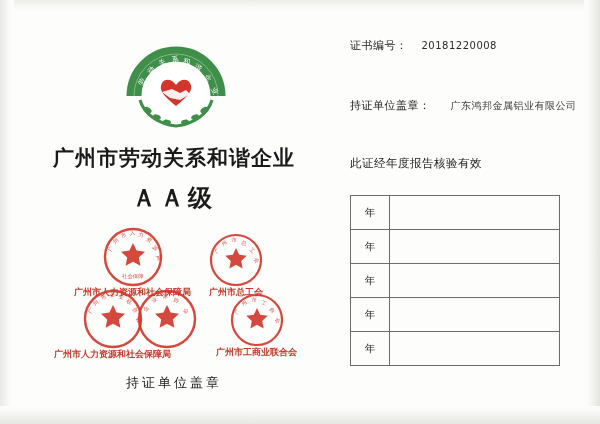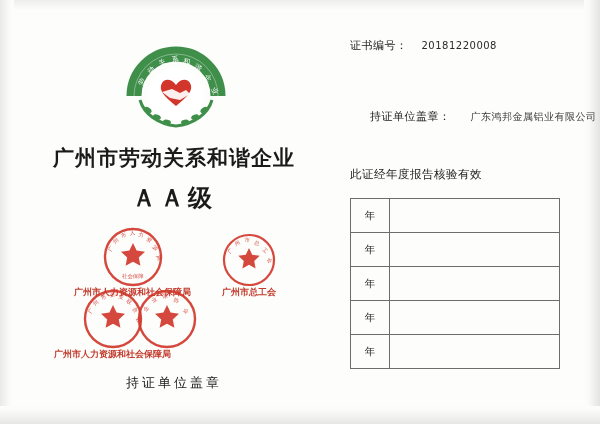--- a/index.html
+++ b/index.html
@@ -101,21 +101,21 @@
   .seal-stamp.small { width: 56px; height: 56px; }
   .seal-caption {
     font-size: 9px;
     color: #c23a2b;
     font-weight: bold;
     white-space: nowrap;
     margin-top: -2px;
     letter-spacing: 0px;
   }
   .seal-row1-a { left: 56px;  top: 0px; }
-  .seal-row1-b { left: 190px; top: 6px; margin-left: 13px; }
+  .seal-row1-b { left: 190px; top: 6px; }
   .seal-row2-a { left: 36px;  top: 62px; }
   .seal-row2-b { left: 118px; top: 62px; }
   .seal-row2-c { left: 198px; top: 66px; }
 
   .cert-date {
     position: absolute;
     left: 0; top: 352px;
     width: 312px;
     text-align: center;
     font-size: 13px;
@@ -137,32 +137,32 @@
     letter-spacing: 0.5px;
     white-space: nowrap;
   }
   .field-label { display: inline-block; }
   .field-value {
     display: inline-block;
     margin-left: 10px;
     font-size: 10px;
     color: #2a2a2a;
   }
-  .field-row.cert-no { margin-bottom: 49px; }
-  .field-row.holder  { margin-bottom: 36px; margin-left: 20px; }
+  .field-row.cert-no { margin-bottom: 38px; }
+  .field-row.holder  { margin-bottom: 36px; }
   .field-value.holder-value {
     color: #3a3a3a;
     font-size: 10px;
     margin-left: 16px;
   }
   .annual-note {
     font-size: 11.5px;
     color: #1a1a1a;
     letter-spacing: 0.5px;
-    margin-bottom: 16px;
+    margin-bottom: 24px;
   }
   .year-table {
     border-collapse: collapse;
     width: 210px;
   }
   .year-table td {
     border: 1px solid #6c6c6c;
     height: 33px;
     font-size: 10.5px;
     color: #1a1a1a;
@@ -300,20 +300,37 @@
               <text x="17" y="15" transform="rotate(-32 17 15)">业</text>
               <text x="27" y="10" transform="rotate(-6 27 10)">家</text>
               <text x="37" y="13" transform="rotate(22 37 13)">协</text>
               <text x="47" y="22" transform="rotate(50 47 22)">会</text>
             </g>
           </svg>
         </div>
         <div class="seal-caption"></div>
       </div>
 
+      <div class="seal-group seal-row2-c">
+        <div class="seal-stamp small">
+          <svg width="56" height="56" viewBox="0 0 56 56">
+            <circle cx="28" cy="28" r="25" fill="none" stroke="#d0382c" stroke-width="2.2" opacity="0.92"></circle>
+            <path d="M28 16 l3.2 6.8 7.5 1 -5.5 5.2 1.4 7.4 -6.6 -3.6 -6.6 3.6 1.4 -7.4 -5.5 -5.2 7.5 -1 Z" fill="#d0382c" opacity="0.92"></path>
+            <g fill="#d0382c" font-size="5.2" font-family="DejaVu Sans, sans-serif" opacity="0.9">
+              <text x="8" y="23" transform="rotate(-55 8 23)">广</text>
+              <text x="14" y="14" transform="rotate(-32 14 14)">州</text>
+              <text x="23" y="10" transform="rotate(-8 23 10)">市</text>
+              <text x="32" y="12" transform="rotate(18 32 12)">工</text>
+              <text x="40" y="18" transform="rotate(42 40 18)">商</text>
+              <text x="46" y="27" transform="rotate(64 46 27)">会</text>
+            </g>
+          </svg>
+        </div>
+        <div class="seal-caption">广州市工商业联合会</div>
+      </div>
 
     </div>
 
     <div class="cert-date">持证单位盖章</div>
   </div>
 
   <div class="right-panel">
 
     <div class="field-row cert-no">
       <span class="field-label">证书编号：</span>

